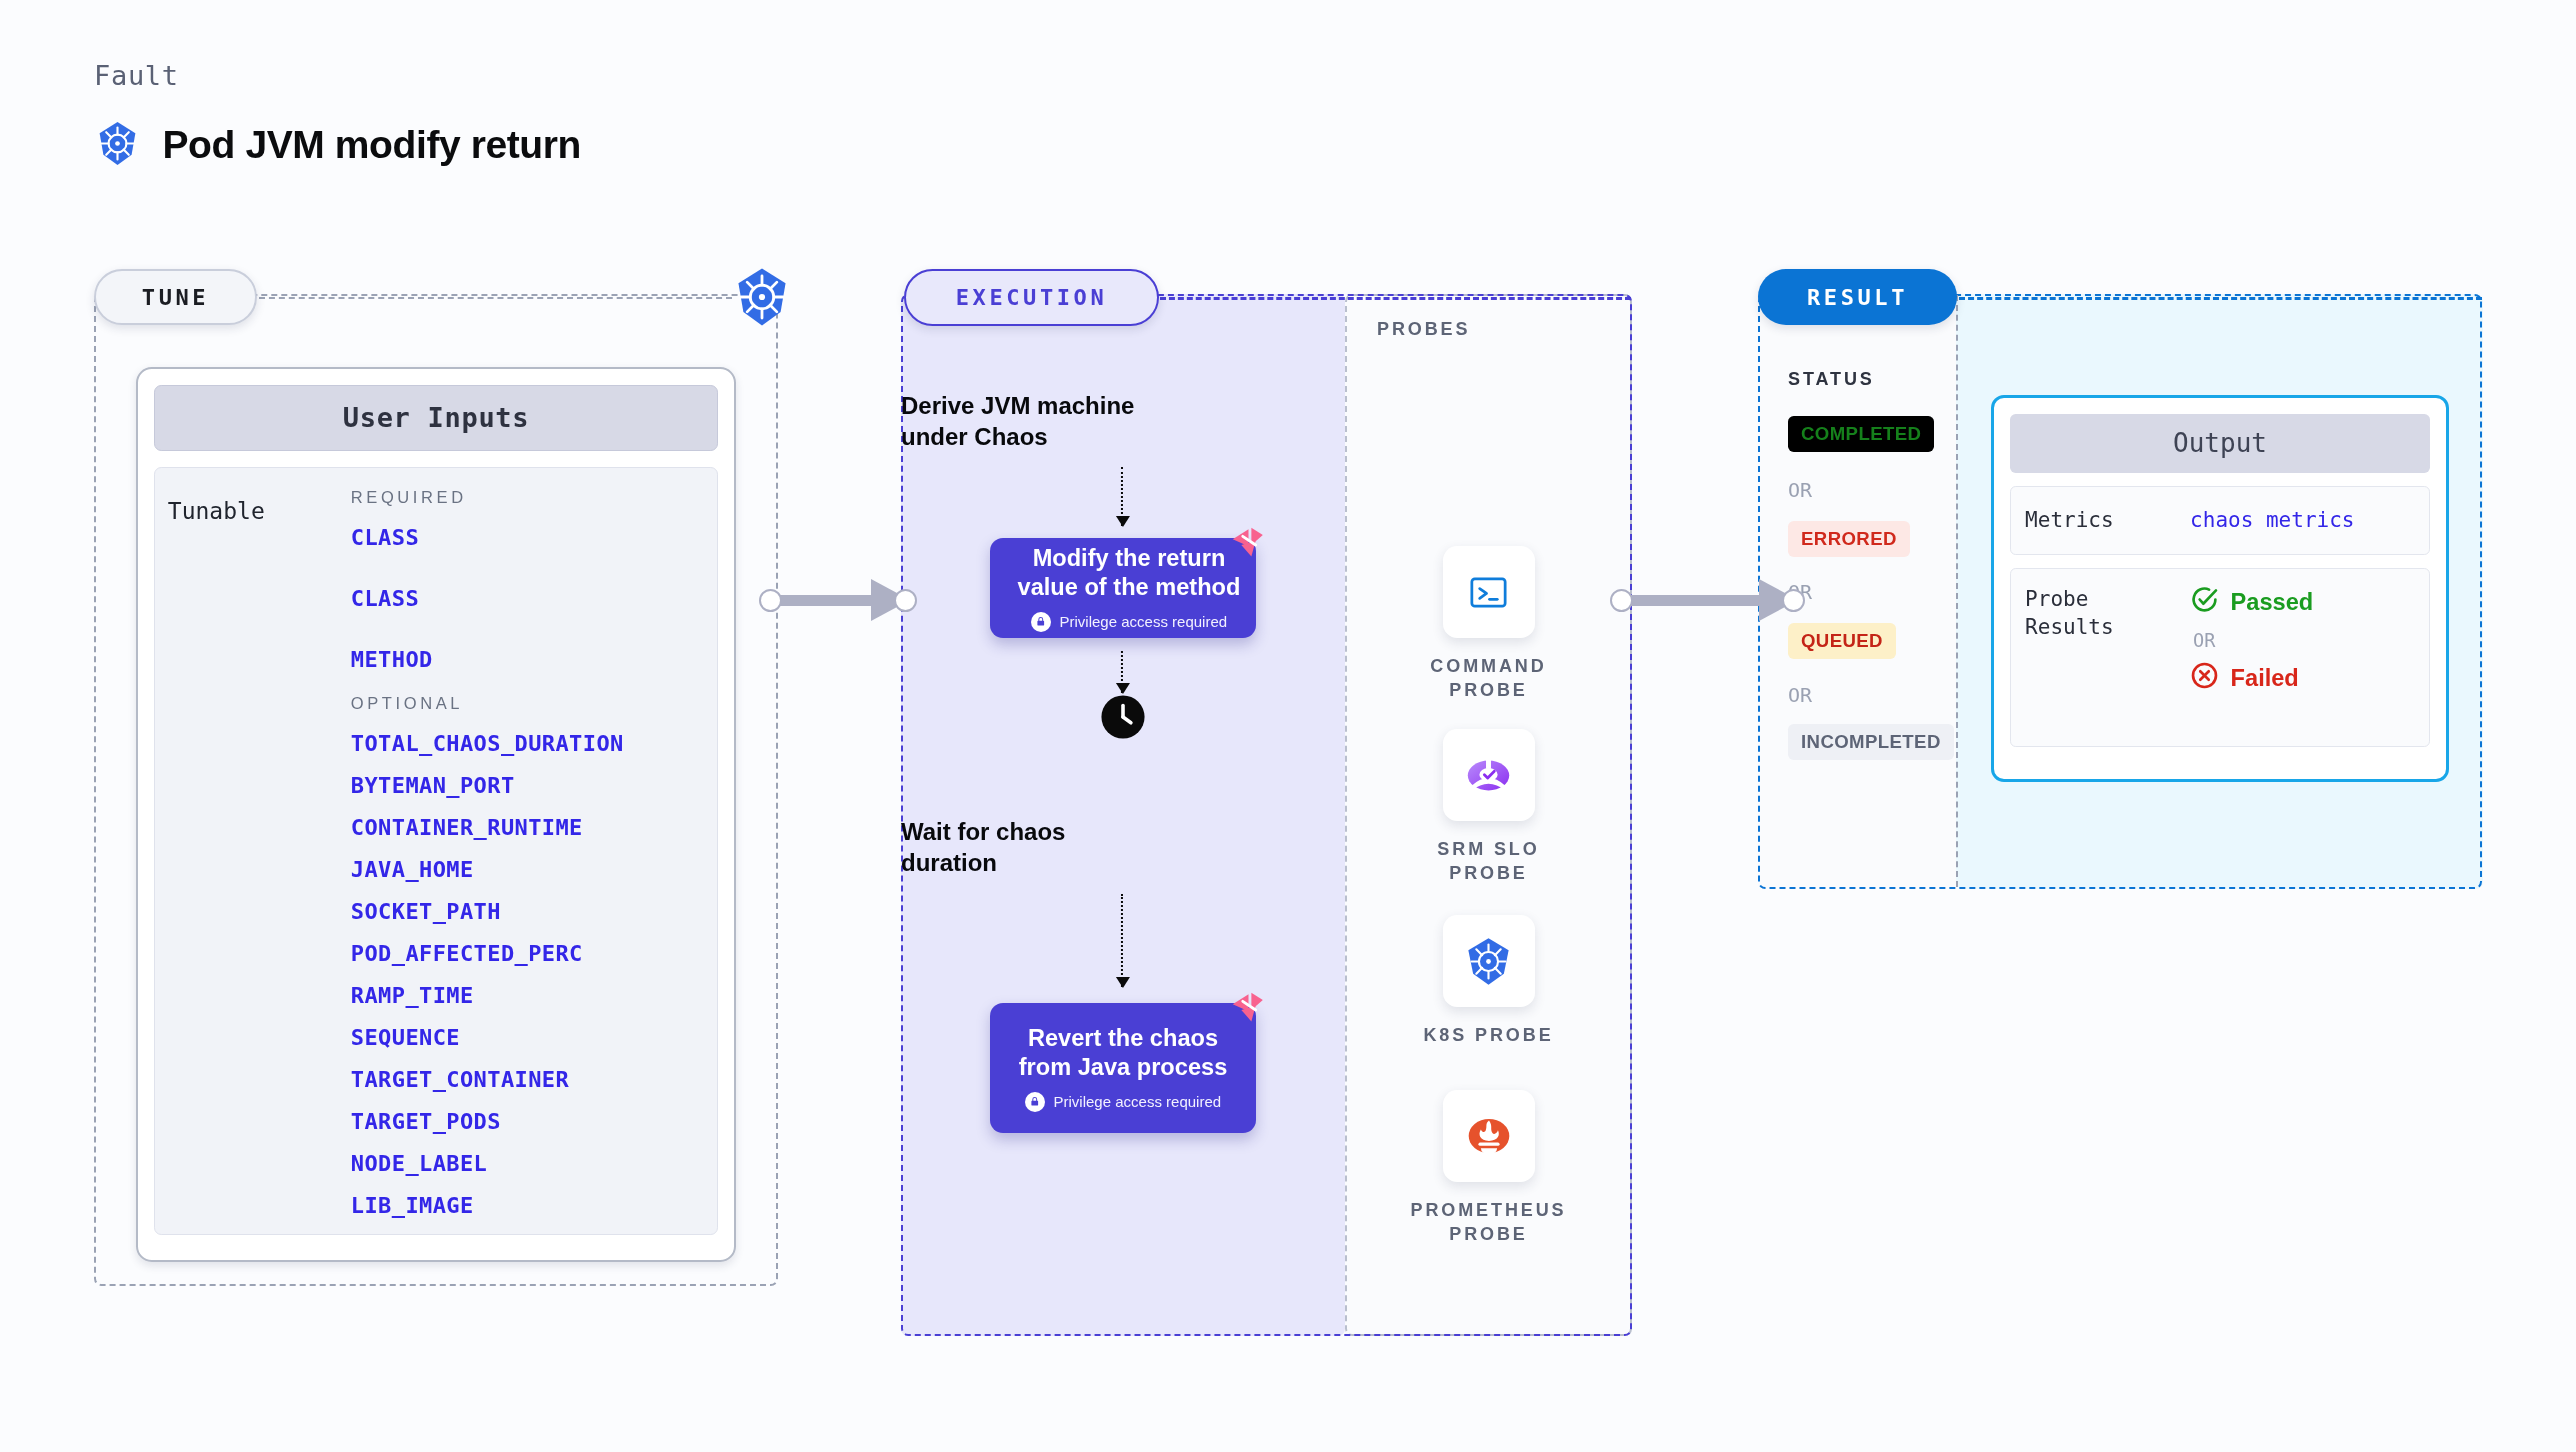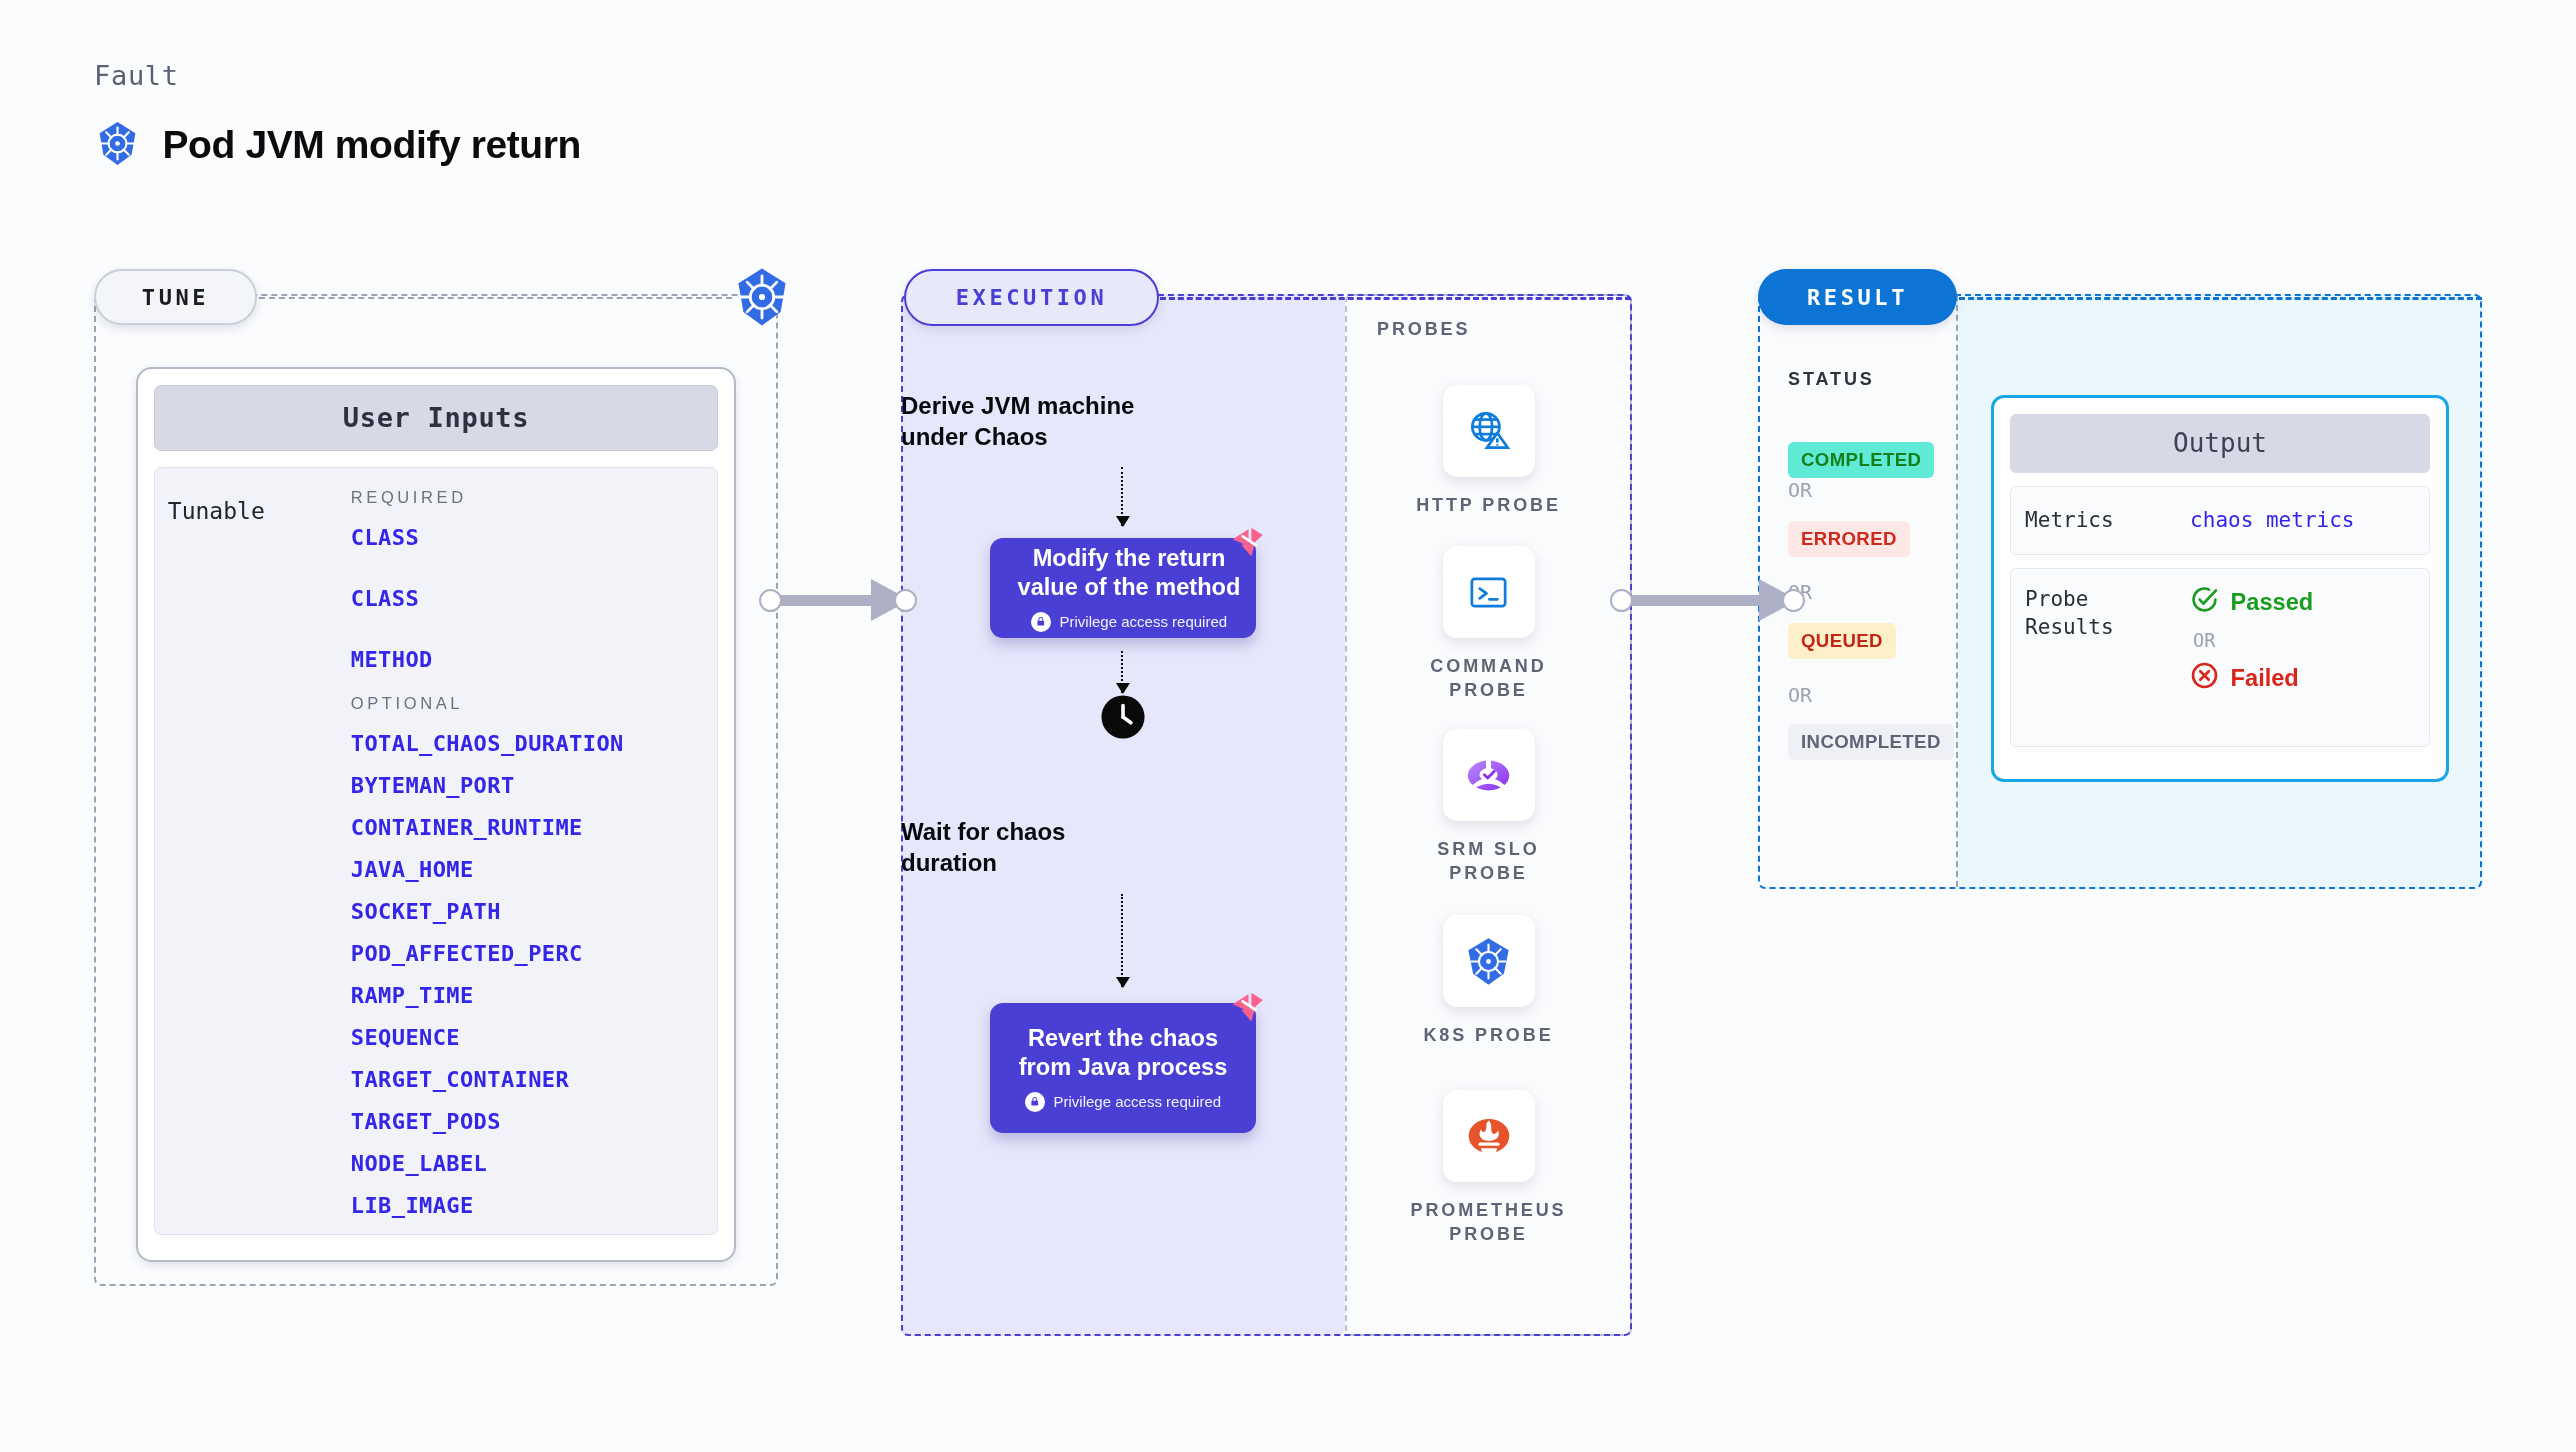--- a/index.html
+++ b/index.html
@@ -157,21 +157,21 @@
 
   
   .status-title {
     position: absolute; left: 1788px; top: 369px;
     font-size: 18px; letter-spacing: 2.9px; color: #2e3340; font-weight: 700;
   }
   .badge {
     position: absolute; left: 1788px; display: inline-flex; align-items: center;
     border-radius: 5.7px; padding: 7.2px 13px; font-size: 18.6px; font-weight: 700; letter-spacing: 0.4px;
   }
-  .b-completed   { top: 442px; background: #5eead4; color: #15801b; }
+  .b-completed   { top: 416px; background: #000000; color: #15801b; }
   .b-errored     { top: 521px; background: #fde8e5; color: #d0291c; }
   .b-queued      { top: 623px; background: #fdf0c8; color: #c42417; }
   .b-incompleted { top: 724px; background: #eef0f5; color: #5d6476; }
   .or-txt {
     position: absolute; left: 1788px; font-size: 20px; color: #9aa1b2; font-weight: 400;
     font-family: "DejaVu Sans Mono", monospace;
   }
   .or1 { top: 478px; } .or2 { top: 580px; } .or3 { top: 683px; }
 
   
@@ -382,35 +382,20 @@
             <path d="M7 10V7a5 5 0 0 1 10 0v3h1a1 1 0 0 1 1 1v8a1 1 0 0 1-1 1H6a1 1 0 0 1-1-1v-8a1 1 0 0 1 1-1zm2 0h6V7a3 3 0 0 0-6 0z"></path>
           </svg>
         </span>
         <span>Privilege access required</span>
       </div>
     </div>
   </div>
 
   <div class="probes-title">PROBES</div>
 
-  <div class="probe p0">
-    <div class="probe-tile">
-      <svg width="50" height="50" viewBox="0 0 48 48" fill="none" stroke="#0f7ddb" stroke-width="2.6">
-        <circle cx="21" cy="20" r="13"></circle>
-        <ellipse cx="21" cy="20" rx="6" ry="13"></ellipse>
-        <line x1="8" y1="20" x2="34" y2="20"></line>
-        <line x1="10.5" y1="13" x2="31.5" y2="13"></line>
-        <line x1="10.5" y1="27" x2="31.5" y2="27"></line>
-        <path d="M32 26 L42 40 H22 Z" fill="#fff"></path>
-        <line x1="32" y1="31" x2="32" y2="35"></line>
-        <circle cx="32" cy="37.5" r="1" fill="#0f7ddb" stroke="none"></circle>
-      </svg>
-    </div>
-    <div class="probe-label">HTTP PROBE</div>
-  </div>
 
   <div class="probe p1">
     <div class="probe-tile">
       <svg width="47" height="47" viewBox="0 0 48 48" fill="none" stroke="#0f7ddb" stroke-width="2.8" stroke-linecap="round" stroke-linejoin="round">
         <rect x="7" y="10" width="34" height="28" rx="3"></rect>
         <polyline points="15,20 22,25 15,30"></polyline>
         <line x1="25" y1="31" x2="33" y2="31"></line>
       </svg>
     </div>
     <div class="probe-label">COMMAND PROBE</div>

